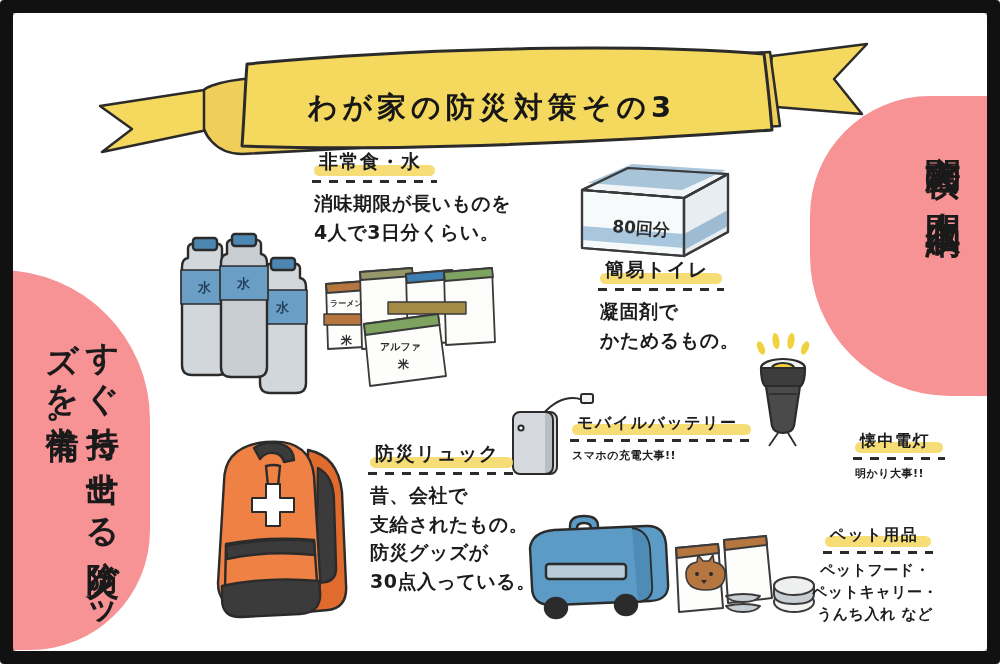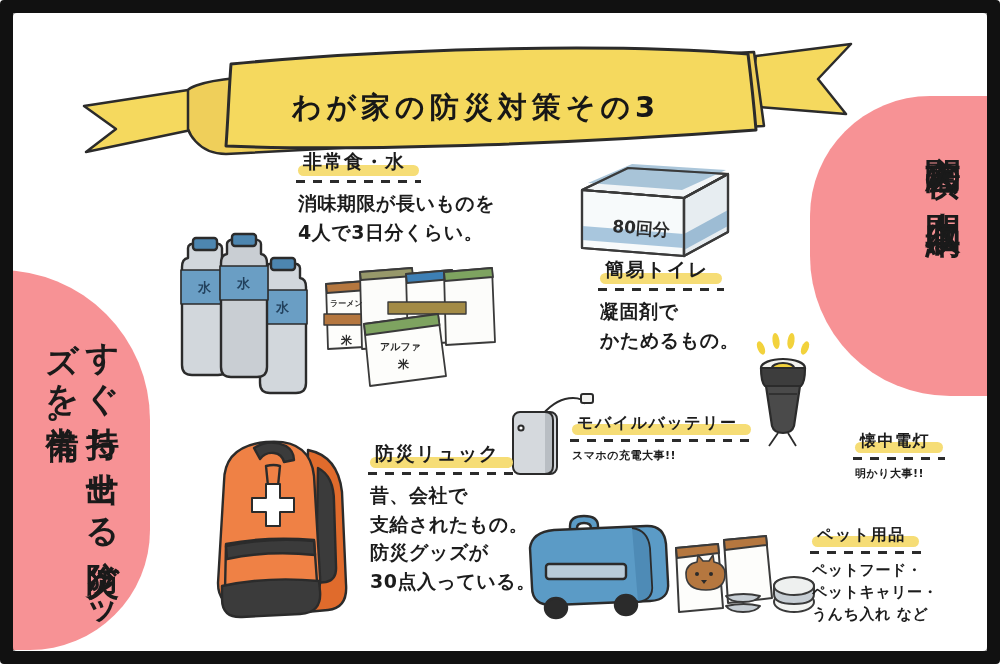--- a/index.html
+++ b/index.html
@@ -17,42 +17,42 @@
   .blob-left{left:0;top:270px;width:150px;height:380px;border-radius:0 150px 120px 0;}
 
   
   .vtext{position:absolute;z-index:5;writing-mode:vertical-rl;text-orientation:upright;
          font-family:"DejaVu Serif","Liberation Serif",serif;font-weight:700;color:#1a1a1a;
          letter-spacing:4px;line-height:1.22;}
   #caption-right{top:128px;right:36px;font-size:35px;height:250px;}
   #caption-left{top:318px;left:42px;font-size:33px;height:310px;}
 
   
-  #ribbon{position:absolute;left:76px;top:34px;width:780px;height:120px;z-index:10;}
+  #ribbon{position:absolute;left:92px;top:34px;width:780px;height:120px;z-index:10;}
   #ribbon svg{display:block;}
   #ribbon .title{position:absolute;left:170px;top:54px;width:460px;text-align:center;
         font-family:"DejaVu Sans","Liberation Sans",sans-serif;font-weight:700;
         font-size:29px;letter-spacing:5px;color:#171717;}
 
   
   .note{position:absolute;z-index:20;color:#1c1c1c;}
   .note .hl{display:inline-block;position:relative;font-weight:700;font-size:19px;letter-spacing:1.5px;
             padding:1px 7px 2px 5px;white-space:nowrap;}
   .note .hl::before{content:"";position:absolute;left:0;right:-6px;bottom:1px;height:11px;
             background:#f6dd76;border-radius:6px;z-index:-1;}
   .note .hl::after{content:"";position:absolute;left:-2px;right:-8px;bottom:-6px;height:3px;
             background:repeating-linear-gradient(90deg,#2b2b2b 0 9px,transparent 9px 17px);}
   .note .body{margin-top:12px;font-size:19px;line-height:1.5;letter-spacing:.5px;white-space:pre-line;font-weight:600;}
 
-  #note-food{left:298px;top:148px;}
+  #note-food{left:314px;top:148px;}
   #note-toilet{left:578px;top:256px;margin-left:22px;}
   #note-pack{left:362px;top:440px;margin-left:8px;}
   #note-batt{left:572px;top:412px;}
   #note-light{left:812px;top:430px;margin-left:43px;}
-  #note-pet{left:812px;top:524px;}
+  #note-pet{left:812px;top:524px;text-align:center;}
   #note-batt .body,#note-light .body,#note-pet .body{font-size:11px;}
   #note-pet .body{font-size:15px;line-height:1.45;}
   #note-batt .hl,#note-light .hl,#note-pet .hl{font-size:16px;}
 
   .art{position:absolute;z-index:15;}
   #art-bottles{left:160px;top:225px;}
   #art-foods{left:318px;top:258px;}
   #art-toiletbox{left:572px;top:160px;}
   #art-flash{left:745px;top:332px;}
   #art-batt{left:505px;top:388px;}

